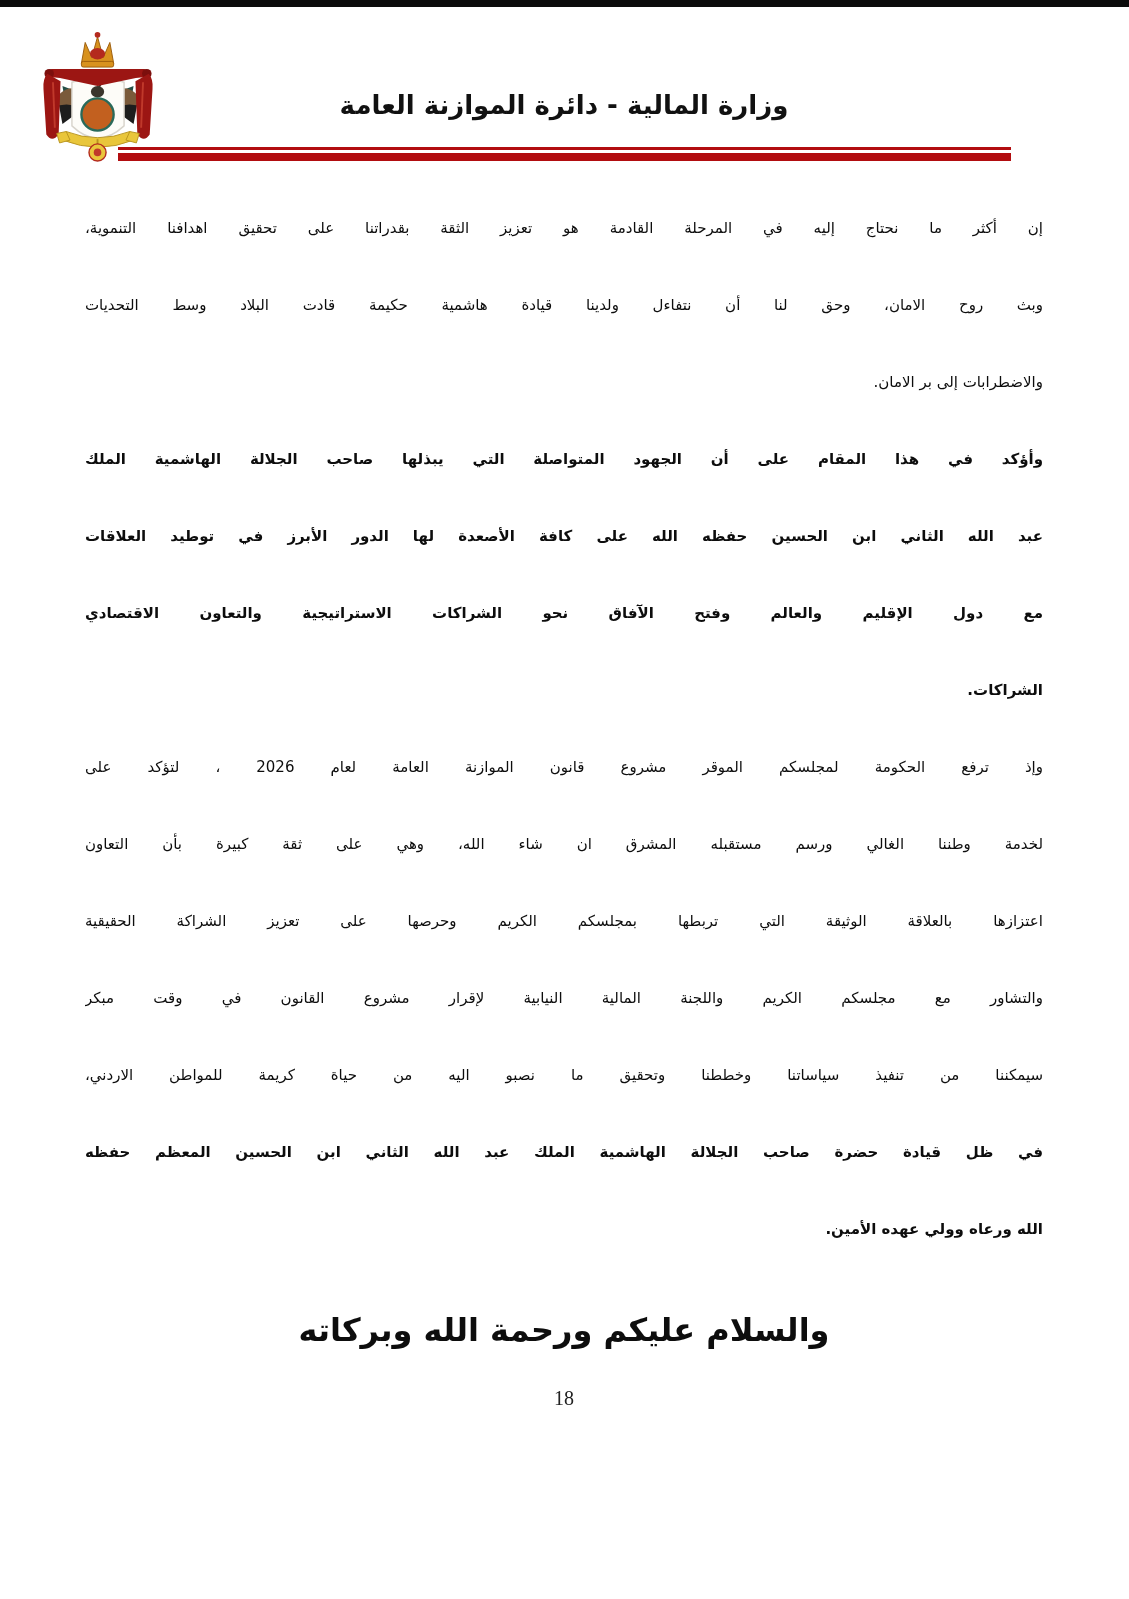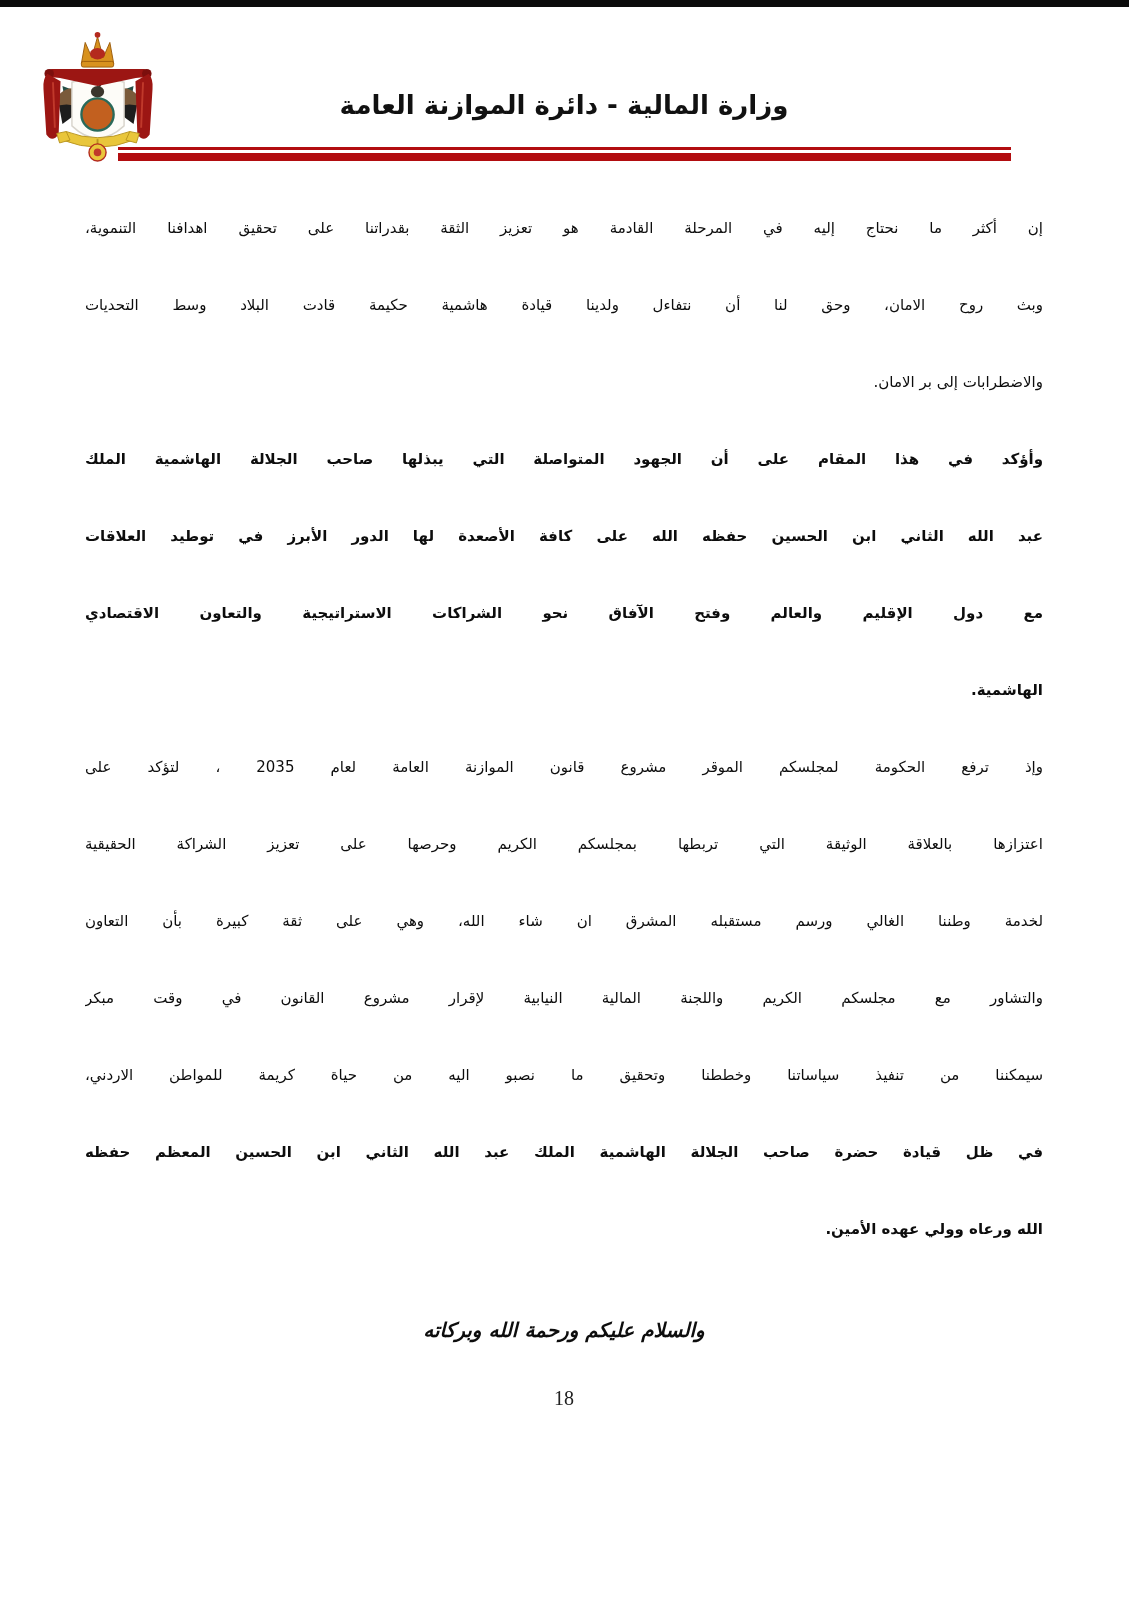--- a/index.html
+++ b/index.html
@@ -36,21 +36,21 @@
   .ln{
     height:77px;line-height:77px;overflow:hidden;
     font-size:15px;
     text-align:justify;text-align-last:justify;
     white-space:normal;
   }
   .ln.bold{font-weight:bold;}
   .ln.last{text-align-last:right;}
   .closing{
     margin-top:36px;height:52px;line-height:52px;
-    font-size:20px;font-weight:bold;text-align:left;text-align-last:center;font-style:italic;
+    font-size:32px;font-weight:bold;text-align:left;text-align-last:center;
   }
   .pagenum{
     margin-top:27px;height:30px;line-height:30px;
     direction:ltr;text-align:center;font-size:20px;color:#222;
     font-family:"Liberation Serif","DejaVu Serif",serif;
   }
 </style>
 </head>
 <body>
 
@@ -106,24 +106,24 @@
     <div class="thick" style="background: rgb(178, 13, 16);"></div>
   </div>
 
   <div class="body-text">
     <div class="ln">إن أكثر ما نحتاج إليه في المرحلة القادمة هو تعزيز الثقة بقدراتنا على تحقيق اهدافنا التنموية،</div>
     <div class="ln">وبث روح الامان، وحق لنا أن نتفاءل ولدينا قيادة هاشمية حكيمة قادت البلاد وسط التحديات</div>
     <div class="ln last">والاضطرابات إلى بر الامان.</div>
     <div class="ln bold">وأؤكد في هذا المقام على أن الجهود المتواصلة التي يبذلها صاحب الجلالة الهاشمية الملك</div>
     <div class="ln bold">عبد الله الثاني ابن الحسين حفظه الله على كافة الأصعدة لها الدور الأبرز في توطيد العلاقات</div>
     <div class="ln bold">مع دول الإقليم والعالم وفتح الآفاق نحو الشراكات الاستراتيجية والتعاون الاقتصادي</div>
-    <div class="ln bold last">الهاشمية.</div>
-    <div class="ln">وإذ ترفع الحكومة لمجلسكم الموقر مشروع قانون الموازنة العامة لعام 2035 ، لتؤكد على</div>
+    <div class="ln bold last">الشراكات.</div>
+    <div class="ln">وإذ ترفع الحكومة لمجلسكم الموقر مشروع قانون الموازنة العامة لعام 2026 ، لتؤكد على</div>
+    <div class="ln">لخدمة وطننا الغالي ورسم مستقبله المشرق ان شاء الله، وهي على ثقة كبيرة بأن التعاون</div>
     <div class="ln">اعتزازها بالعلاقة الوثيقة التي تربطها بمجلسكم الكريم وحرصها على تعزيز الشراكة الحقيقية</div>
-    <div class="ln">لخدمة وطننا الغالي ورسم مستقبله المشرق ان شاء الله، وهي على ثقة كبيرة بأن التعاون</div>
     <div class="ln">والتشاور مع مجلسكم الكريم واللجنة المالية النيابية لإقرار مشروع القانون في وقت مبكر</div>
     <div class="ln">سيمكننا من تنفيذ سياساتنا وخططنا وتحقيق ما نصبو اليه من حياة كريمة للمواطن الاردني،</div>
     <div class="ln bold">في ظل قيادة حضرة صاحب الجلالة الهاشمية الملك عبد الله الثاني ابن الحسين المعظم حفظه</div>
     <div class="ln bold last">الله ورعاه وولي عهده الأمين.</div>
 
     <div class="closing">والسلام عليكم ورحمة الله وبركاته</div>
     <div class="pagenum">18</div>
   </div>
 
 </div>

